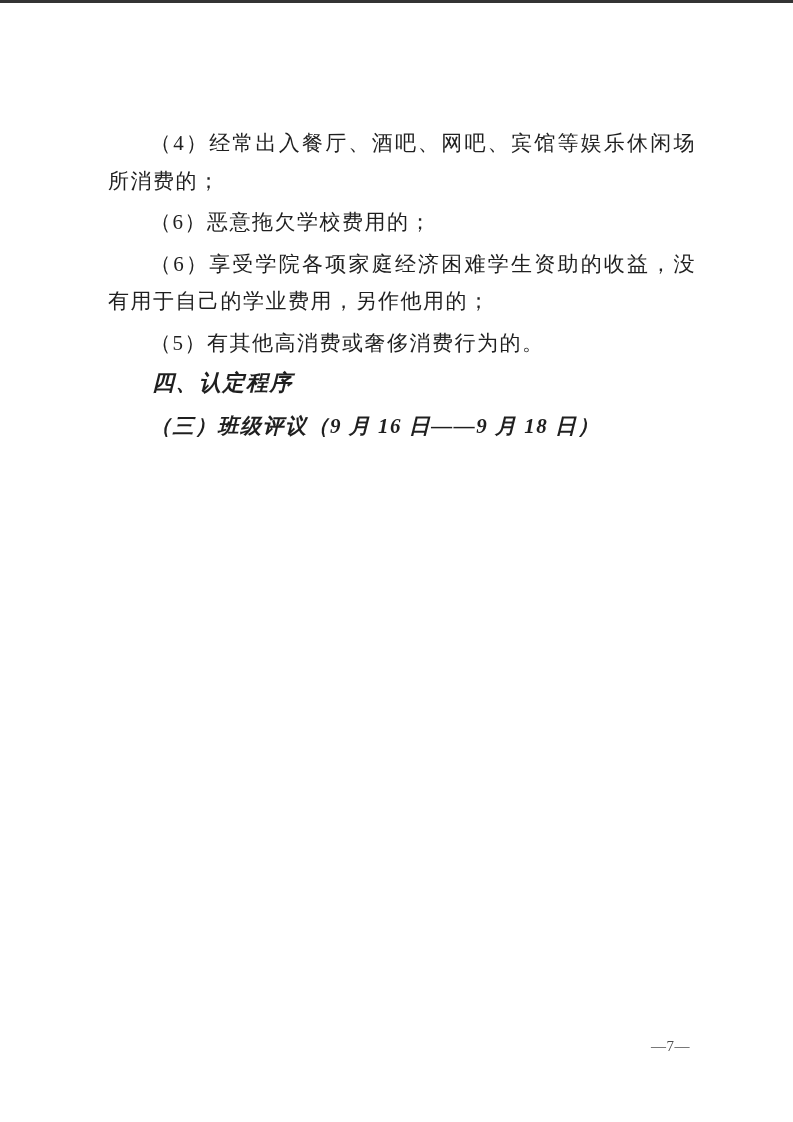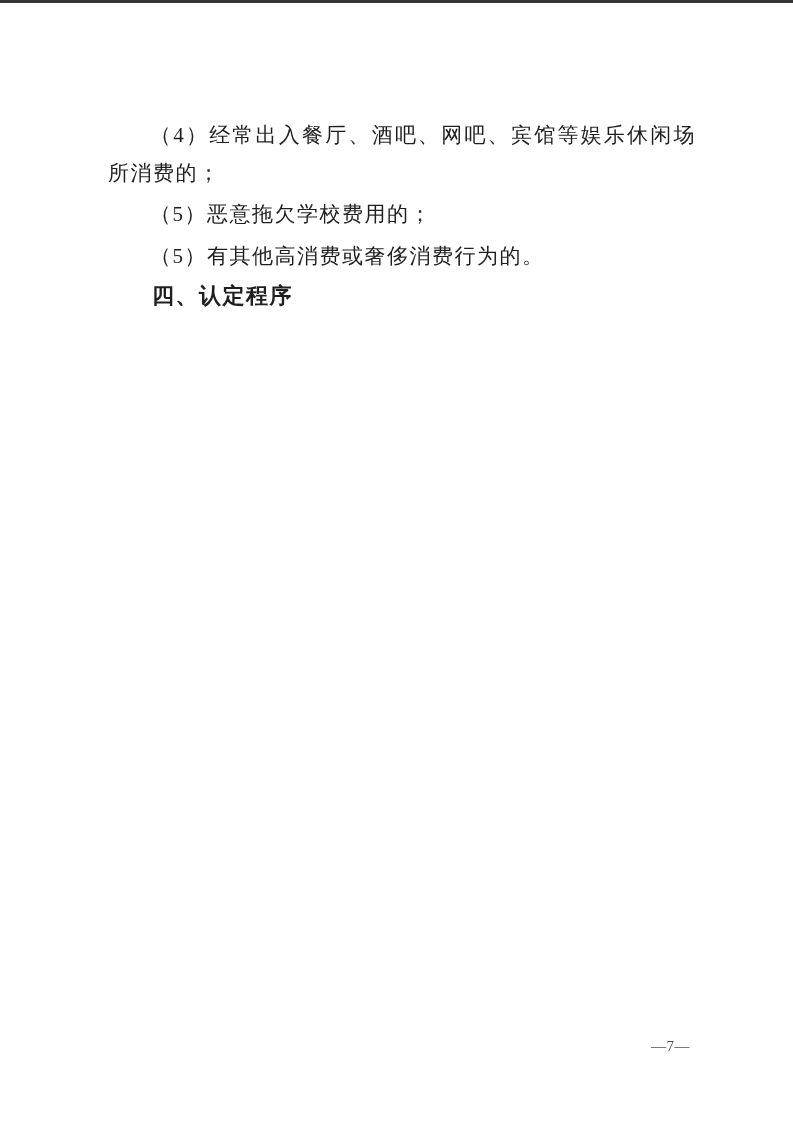--- a/index.html
+++ b/index.html
@@ -14,40 +14,41 @@
   }
   .top-edge-line {
     position: absolute;
     top: 0; left: 0;
     width: 100%;
     height: 3px;
     background: #343434;
   }
   .content {
     position: absolute;
-    top: 117px;
+    top: 125px;
     left: 108px;
     width: 588px;
   }
   .para {
     font-size: 21px;
     line-height: 37.5px;
     letter-spacing: 1.5px;
     text-indent: 2em;
     text-align: justify;
     margin: 0 0 4px 0;
   }
   .heading-bold {
     font-family: "DejaVu Sans", "Liberation Sans", sans-serif;
     font-weight: bold;
     font-size: 22px;
     line-height: 34px;
     letter-spacing: 1.5px;
     text-indent: 2em;
     margin: 4px 0 0 0;
+    font-style: italic;
   }
   .heading-kaiti {
     font-size: 21px;
     line-height: 37.5px;
     letter-spacing: 1.5px;
     text-indent: 2em;
     font-style: italic;
     margin: 8px 0 0 0;
   }
   .page-number {
@@ -62,20 +63,22 @@
 </style>
 </head>
 <body>
 
 <div class="page">
 
   <div class="top-edge-line"></div>
 
   <main class="content">
     <p class="para">（4）经常出入餐厅、酒吧、网吧、宾馆等娱乐休闲场所消费的；</p>
-    <p class="para">（5）恶意拖欠学校费用的；</p>
+    <p class="para">（6）恶意拖欠学校费用的；</p>
+    <p class="para">（6）享受学院各项家庭经济困难学生资助的收益，没有用于自己的学业费用，另作他用的；</p>
     <p class="para">（5）有其他高消费或奢侈消费行为的。</p>
     <h2 class="heading-bold">四、认定程序</h2>
+    <h3 class="heading-kaiti">（三）班级评议（9 月 16 日——9 月 18 日）</h3>
   </main>
 
   <div class="page-number">—7—</div>
 
 </div>
 
 </body></html>

